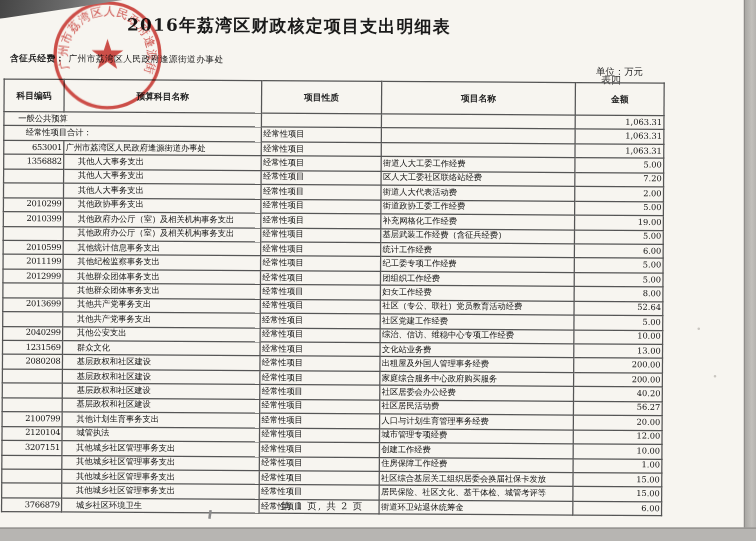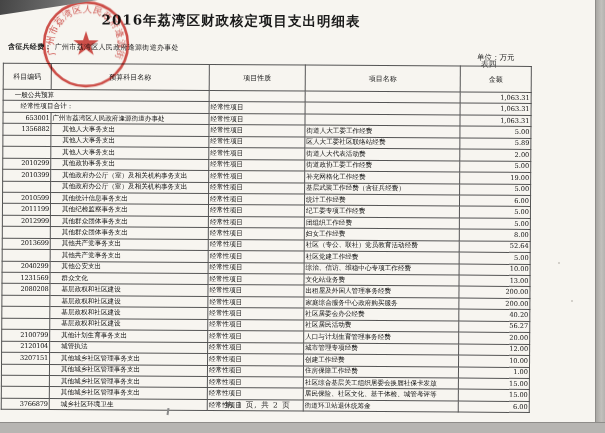--- a/index.html
+++ b/index.html
@@ -24,21 +24,21 @@
   table.main{
     position:absolute;top:63px;left:3px;width:514px;
     border-collapse:collapse;table-layout:fixed;
     border:1px solid #3e3e3e;
   }
   table.main th,table.main td{
     border:0.6px solid #555;
     padding:0 1px;overflow:hidden;white-space:nowrap;
   }
   table.main th{
-    height:25px;font-size:7px;font-weight:normal;color:#222;
+    height:25px;font-size:7px;font-weight:bold;color:#222;
     text-align:center;vertical-align:middle;
   }
   th.c-code{width:45px;padding:0 9px;white-space:normal;line-height:8px;}
   th.c-name{width:155px;}
   th.c-nature{width:93px;}
   th.c-project{width:152px;}
   th.c-amount{width:68px;}
   table.main td{height:10.45px;font-size:6.6px;line-height:9px;color:#111;}
   td.code{text-align:right;padding-left:2px;font-size:6.3px;letter-spacing:-0.2px;}
   td.name{padding-left:2px;}
@@ -128,21 +128,21 @@
             <td class="name">其他人大事务支出</td>
             <td class="nature">经常性项目</td>
             <td class="project">街道人大工委工作经费</td>
             <td class="amount">5.00</td>
           </tr>
           <tr class="t-item">
             <td class="code"></td>
             <td class="name">其他人大事务支出</td>
             <td class="nature">经常性项目</td>
             <td class="project">区人大工委社区联络站经费</td>
-            <td class="amount">5.89</td>
+            <td class="amount">7.20</td>
           </tr>
           <tr class="t-item">
             <td class="code"></td>
             <td class="name">其他人大事务支出</td>
             <td class="nature">经常性项目</td>
             <td class="project">街道人大代表活动费</td>
             <td class="amount">2.00</td>
           </tr>
           <tr class="t-item">
             <td class="code">2010299</td>

